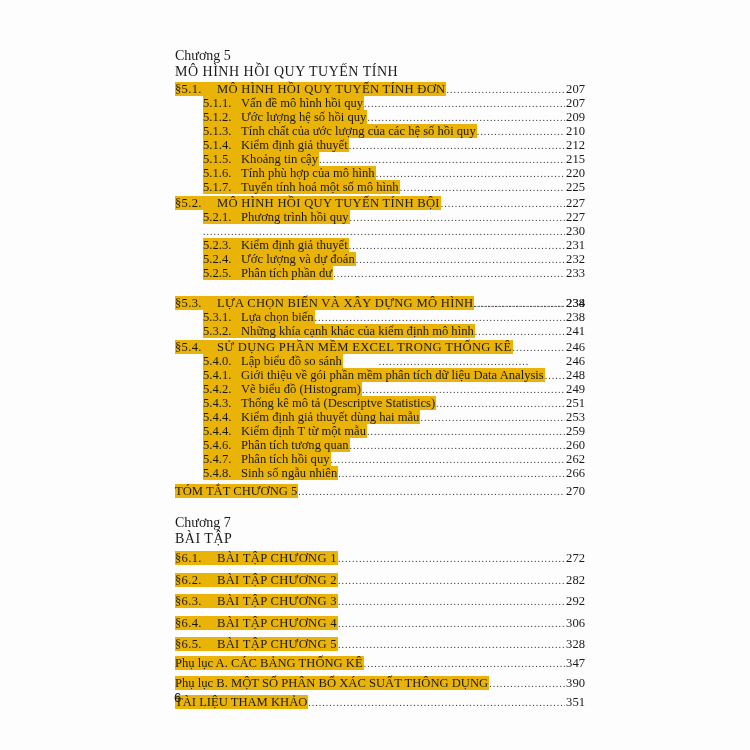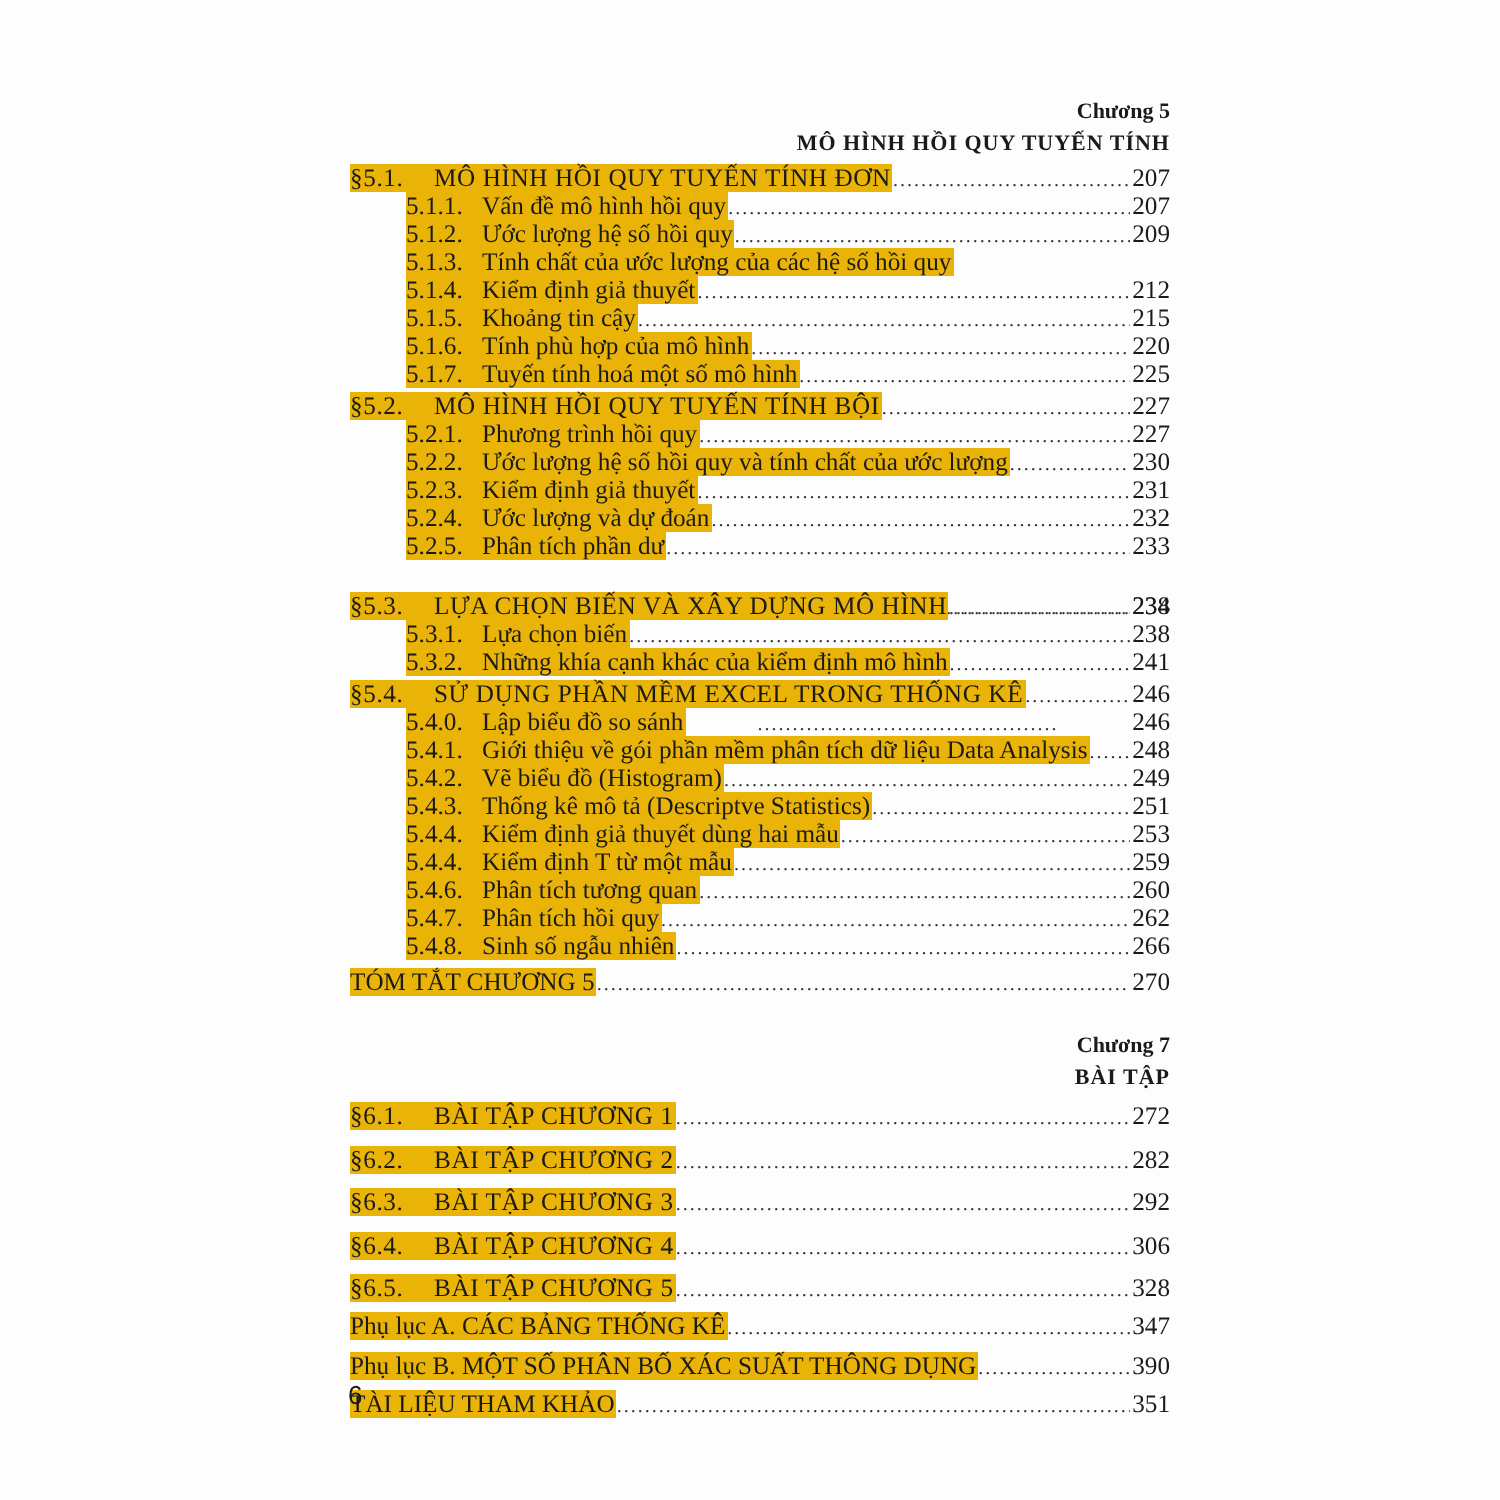--- a/index.html
+++ b/index.html
@@ -18,23 +18,23 @@
     .page {
       position: absolute;
       left: 0; top: 0;
       width: 750px; height: 750px;
       background: #fdfdfd;
     }
     .chapter-head {
       position: absolute;
       left: 175px;
       width: 410px;
-      text-align: right;
-      font-weight: bold;
-      font-size: 11px;
+      text-align: left;
+      font-weight: normal;
+      font-size: 14px;
       line-height: 16px;
     }
     .chapter-title {
       letter-spacing: 0.5px;
     }
     .toc {
       position: absolute;
       left: 175px;
       width: 410px;
     }
@@ -104,21 +104,21 @@
       <div class="row sub" style="top: 14px;">
         <span class="label"><span class="num">5.1.1.</span><span>Vấn đề mô hình hồi quy</span></span>
         <span class="dots"></span>
         <span class="page-no">207</span>
       </div>
       <div class="row sub" style="top: 28px;">
         <span class="label"><span class="num">5.1.2.</span><span>Ước lượng hệ số hồi quy</span></span>
         <span class="dots"></span>
         <span class="page-no">209</span>
       </div>
-      <div class="row sub" style="top: 42px; flex-direction: column;">
+      <div class="row sub" style="top: 42px;">
         <span class="label"><span class="num">5.1.3.</span><span>Tính chất của ước lượng của các hệ số hồi quy</span></span>
         <span class="dots"></span>
         <span class="page-no">210</span>
       </div>
       <div class="row sub" style="top: 56px;">
         <span class="label"><span class="num">5.1.4.</span><span>Kiểm định giả thuyết</span></span>
         <span class="dots"></span>
         <span class="page-no">212</span>
       </div>
       <div class="row sub" style="top: 70px;">
@@ -140,21 +140,20 @@
         <span class="label"><span class="num">§5.2.</span><span>MÔ HÌNH HỒI QUY TUYẾN TÍNH BỘI</span></span>
         <span class="dots"></span>
         <span class="page-no">227</span>
       </div>
       <div class="row sub" style="top: 128px;">
         <span class="label"><span class="num">5.2.1.</span><span>Phương trình hồi quy</span></span>
         <span class="dots"></span>
         <span class="page-no">227</span>
       </div>
       <div class="row sub" style="top: 142px;">
-        <span class="label"><span class="num">5.2.2.</span><span>Ước lượng hệ số hồi quy và tính chất của ước lượng</span></span>
         <span class="dots"></span>
         <span class="page-no">230</span>
       </div>
       <div class="row sub" style="top: 156px;">
         <span class="label"><span class="num">5.2.3.</span><span>Kiểm định giả thuyết</span></span>
         <span class="dots"></span>
         <span class="page-no">231</span>
       </div>
       <div class="row sub" style="top: 170px;">
         <span class="label"><span class="num">5.2.4.</span><span>Ước lượng và dự đoán</span></span>

